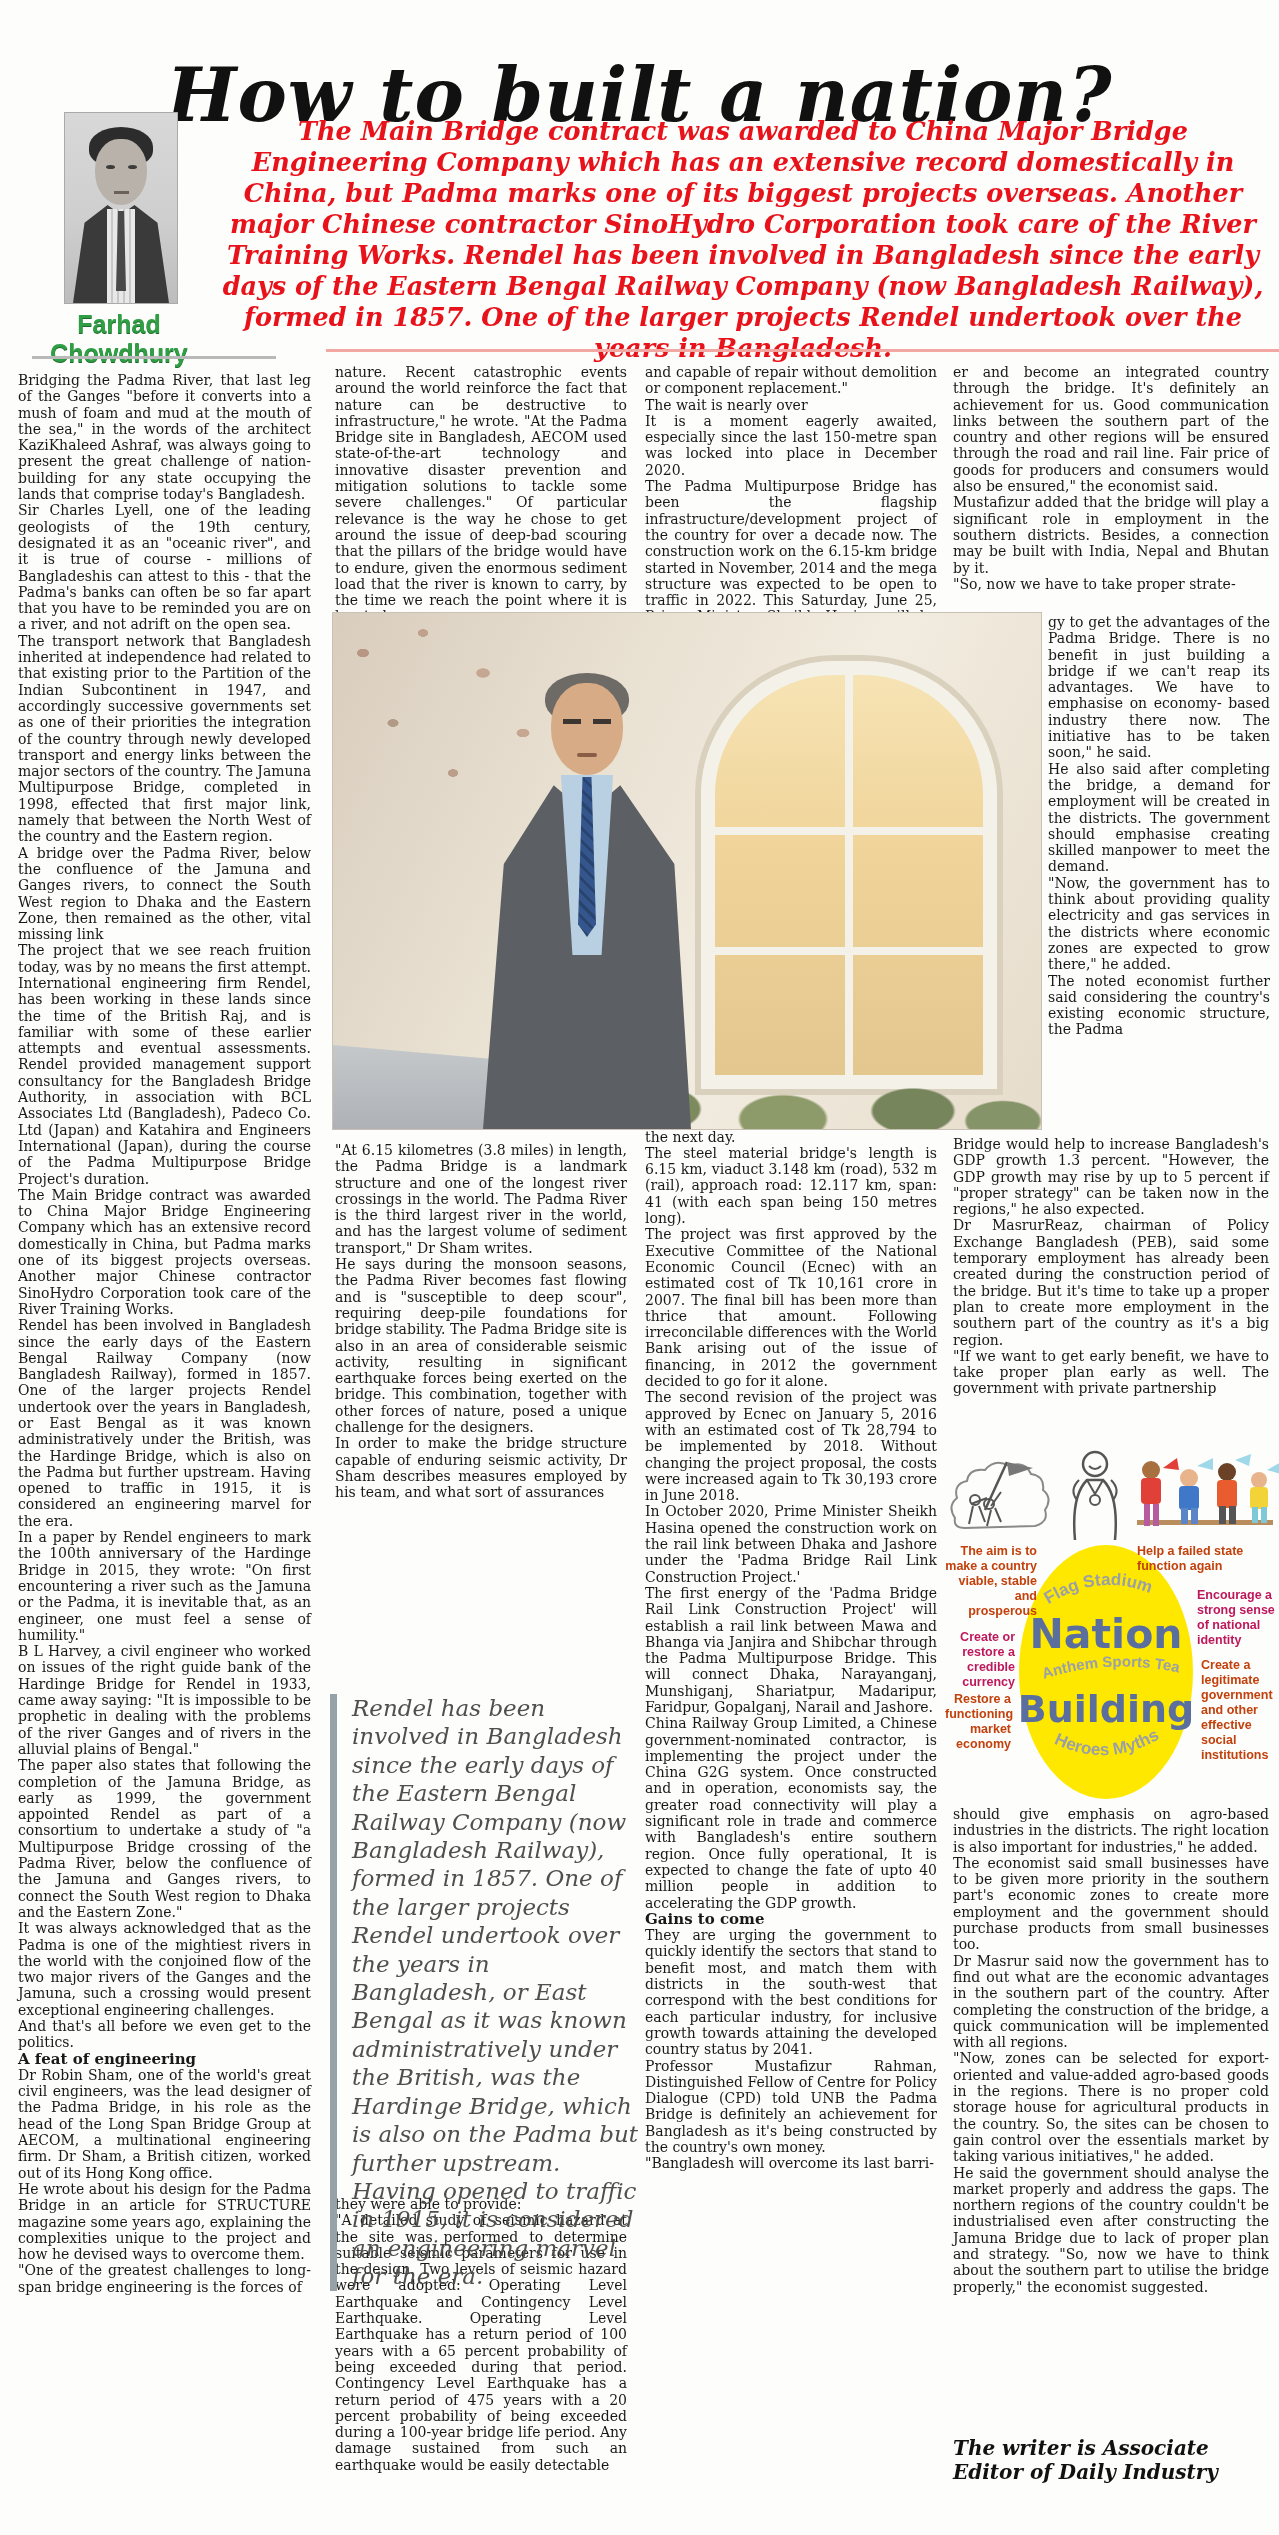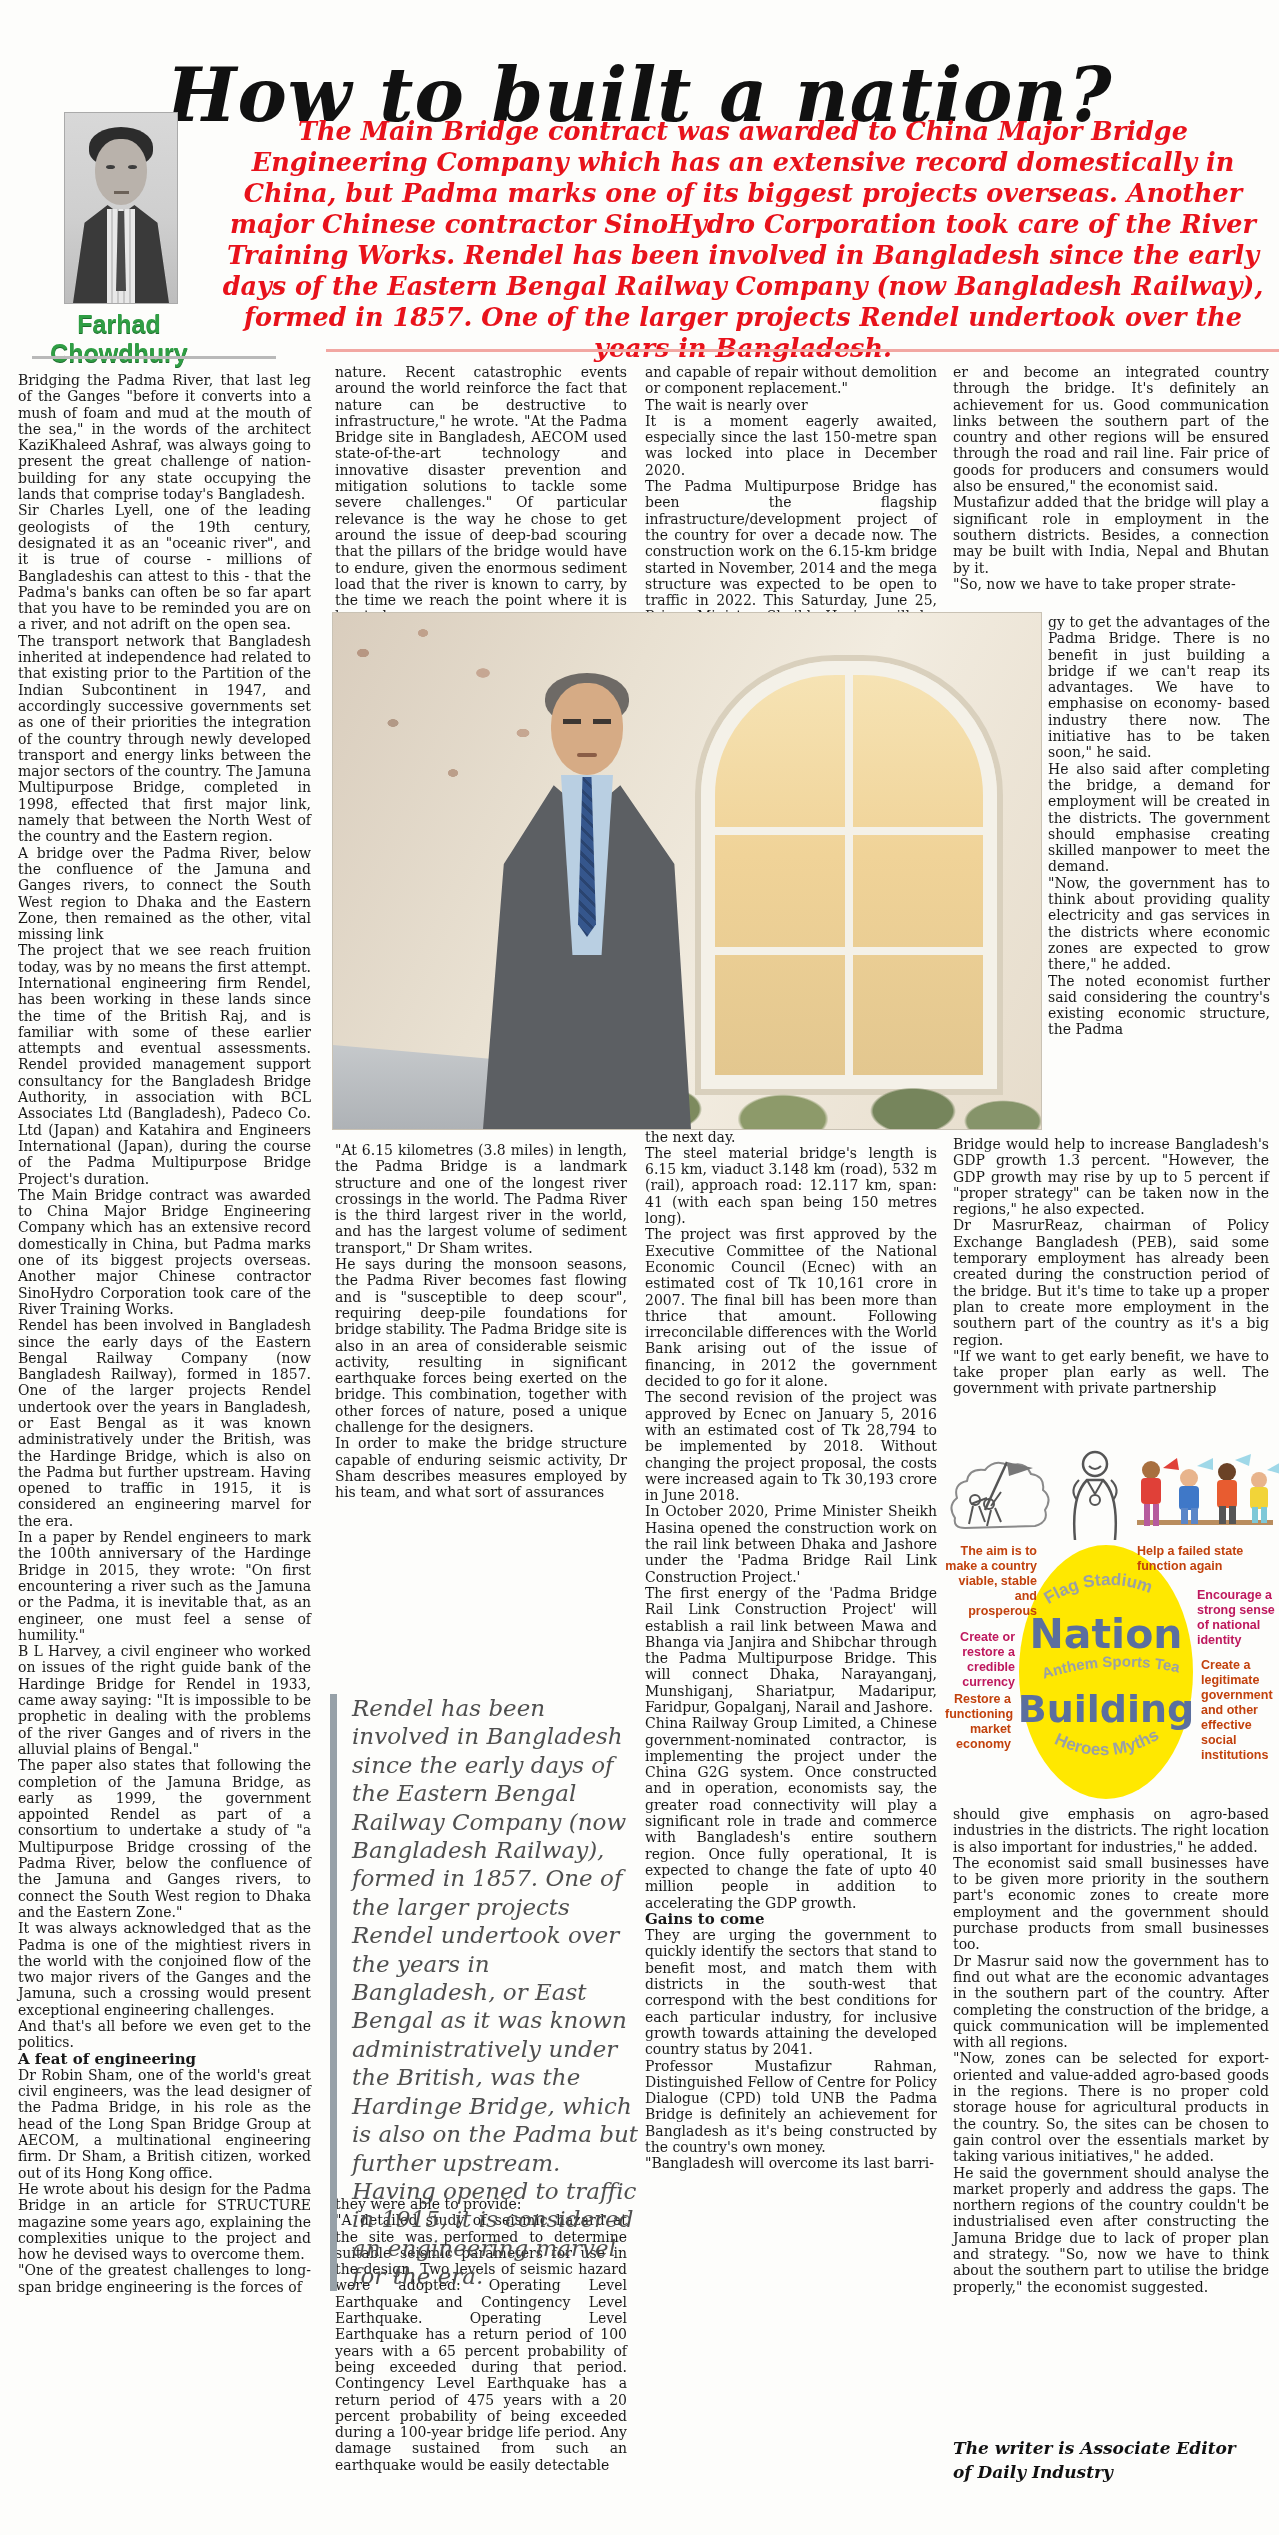--- a/index.html
+++ b/index.html
@@ -34,21 +34,21 @@
   #col2-top{left:335px;top:364px;width:292px;}
   #col2-below{left:335px;top:1142px;width:292px;}
   #col2-bottom{left:335px;top:2196px;width:292px;}
   #col3-top{left:645px;top:364px;width:292px;}
   #col3-below{left:645px;top:1096px;width:292px;}
   #col4-top{left:953px;top:364px;width:316px;}
   #col4-beside{left:1048px;top:614px;width:222px;}
   #col4-mid{left:953px;top:1136px;width:316px;}
   #col4-bottom{left:953px;top:1806px;width:316px;}
   #footer{position:absolute;left:953px;top:2436px;width:300px;font-weight:bold;font-style:italic;
-          font-size:17px;line-height:24px;color:#111;}
+          font-size:20px;line-height:24px;color:#111;}
   
   #pull-quote{position:absolute;left:330px;top:1694px;width:286px;border-left:7px solid #97a1a8;
           padding-left:15px;font-style:italic;font-size:23px;line-height:28.4px;color:#4f4f4f;}
   
   #article-photo{position:absolute;left:332px;top:612px;width:708px;height:516px;overflow:hidden;
           background:linear-gradient(115deg,#d9cdbd 0%,#e9e1d2 35%,#f2ece0 60%,#e6dccb 100%);border:1px solid #c9c2b4;}
   .vines{position:absolute;left:0;top:0;width:260px;height:300px;
           background:radial-gradient(14px 10px at 30px 40px,#9a6a52 0 40%,transparent 45%),
           radial-gradient(12px 9px at 90px 20px,#a87a60 0 40%,transparent 45%),
           radial-gradient(16px 11px at 150px 60px,#b08068 0 40%,transparent 45%),

